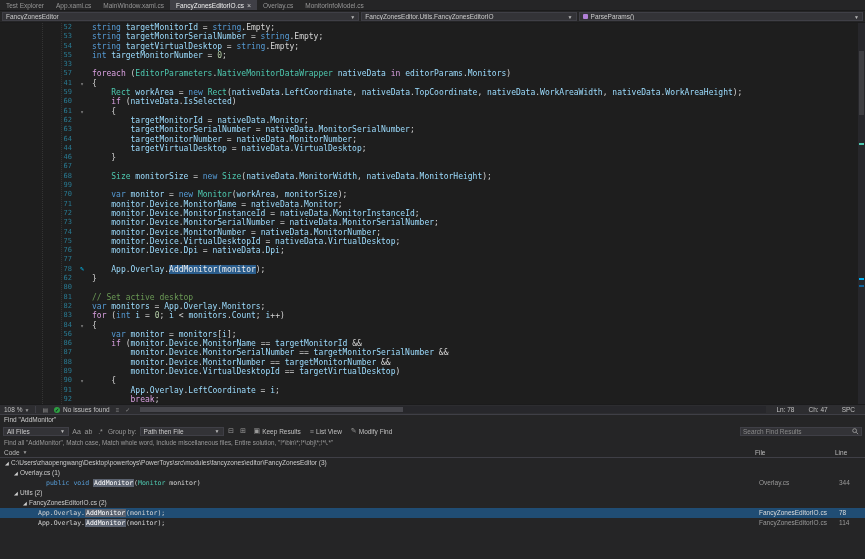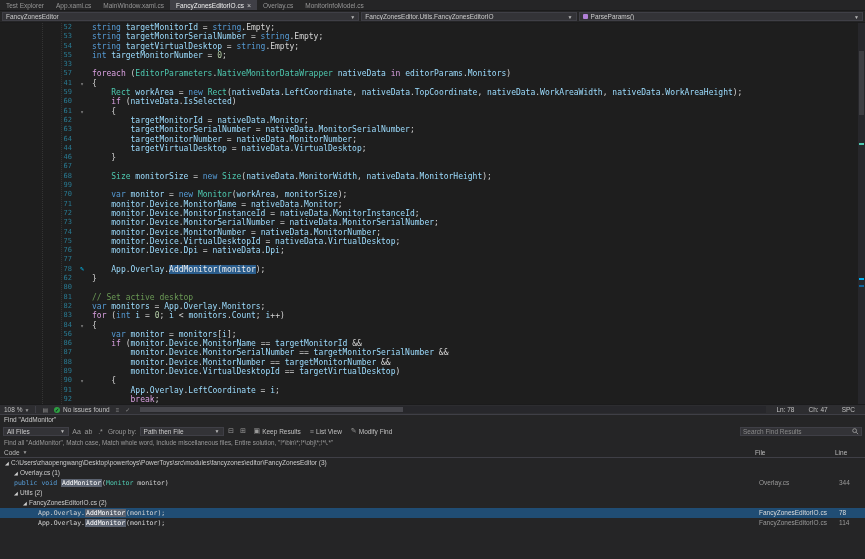--- a/index.html
+++ b/index.html
@@ -260,21 +260,21 @@
         <span class="r-text">C:\Users\zhaopengwang\Desktop\powertoys\PowerToys\src\modules\fancyzones\editor\FancyZonesEditor (3)</span>
         <span class="r-file"></span>
         <span class="r-line"></span>
       </div>
       <div class="result-row" style="padding-left: 12px;">
         <span class="tree-arrow">◢</span>
         <span class="r-text">Overlay.cs (1)</span>
         <span class="r-file"></span>
         <span class="r-line"></span>
       </div>
-      <div class="result-row" style="padding-left: 6px;">
+      <div class="result-row" style="padding-left: 38px;">
         <span class="tree-arrow"></span>
         <span class="r-text mono"><span class="tok-kw">public void </span><span class="tok-match">AddMonitor</span><span class="tok-pl">(</span><span class="tok-ty">Monitor</span><span class="tok-pl"> monitor)</span></span>
         <span class="r-file">Overlay.cs</span>
         <span class="r-line">344</span>
       </div>
       <div class="result-row" style="padding-left: 12px;">
         <span class="tree-arrow">◢</span>
         <span class="r-text">Utils (2)</span>
         <span class="r-file"></span>
         <span class="r-line"></span>

